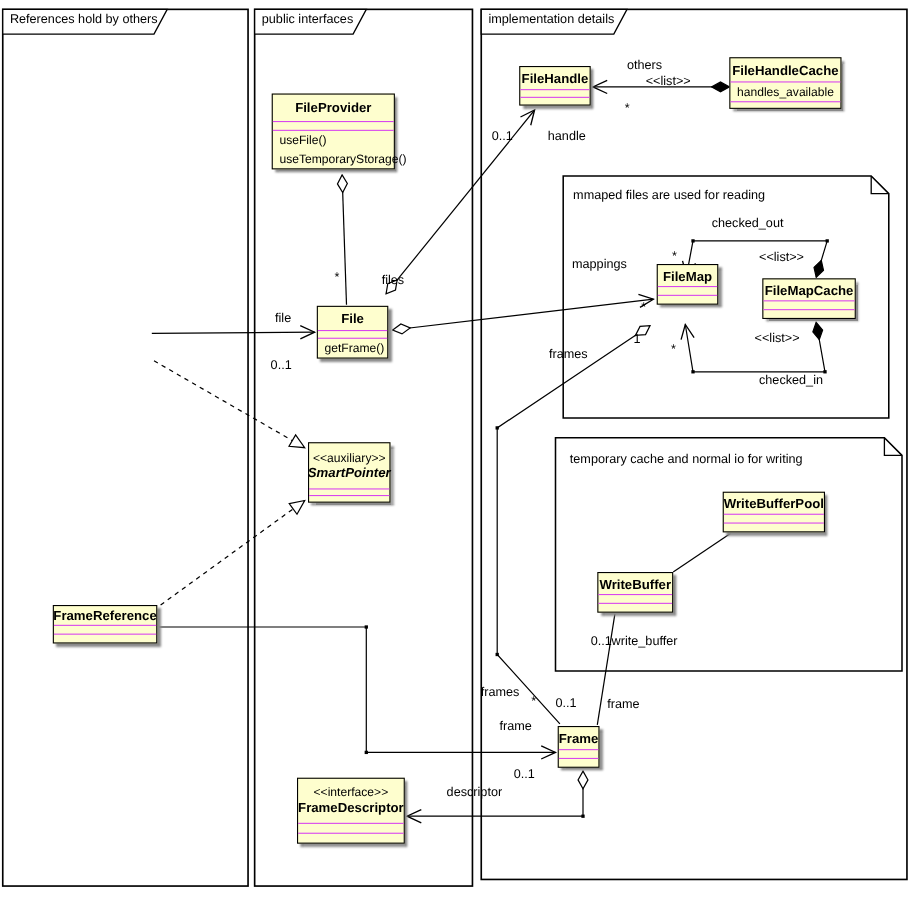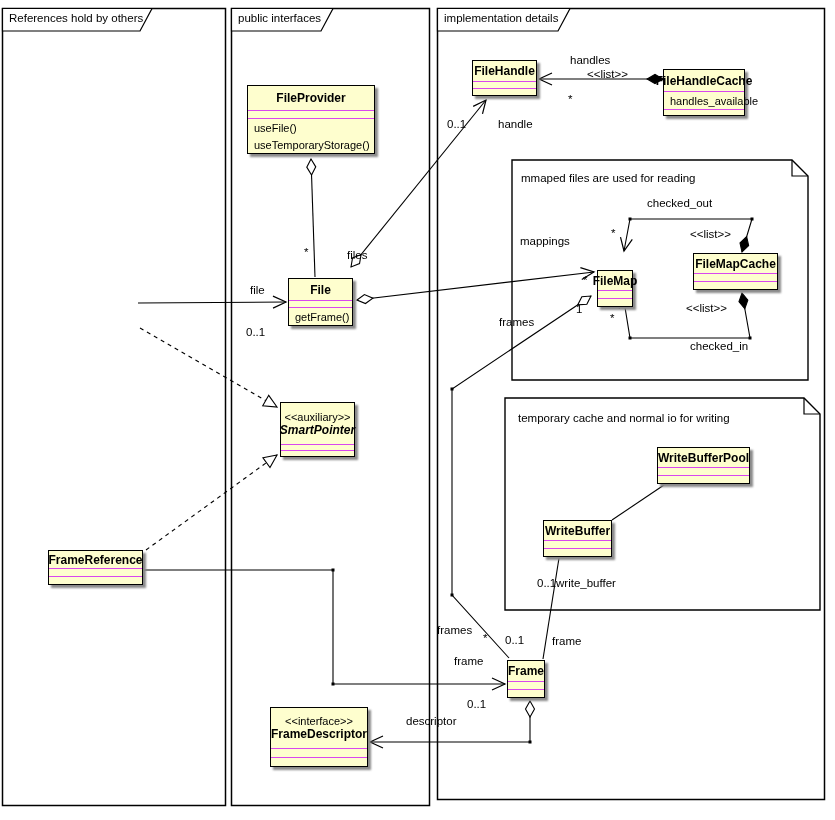--- a/index.html
+++ b/index.html
@@ -89,21 +89,21 @@
     </g>
   </svg>
 
   <span class="tablbl" style="left:9px;top:12px">References hold by others</span>
   <span class="tablbl" style="left:238px;top:12px">public interfaces</span>
   <span class="tablbl" style="left:444px;top:12px">implementation details</span>
 
   <span class="notetxt" style="left:521px;top:172px">mmaped files are used for reading</span>
   <span class="notetxt" style="left:518px;top:412px">temporary cache and normal io for writing</span>
 
-  <div class="cls" style="left:247px;top:85px;width:128px">
+  <div class="cls" style="left:247px;top:85px;width:112px">
     <div class="t" style="height:24px">FileProvider</div>
     <div class="c" style="height:7px"></div>
     <div class="c">
       <div class="mem">useFile()</div>
       <div class="mem">useTemporaryStorage()</div>
     </div>
   </div>
 
   <div class="cls" style="left:288px;top:278px;width:65px">
     <div class="t" style="height:21px">File</div>
@@ -113,29 +113,29 @@
     </div>
   </div>
 
 
   <div class="cls" style="left:472px;top:60px;width:65px">
     <div class="t" style="height:20px">FileHandle</div>
     <div class="c" style="height:6px"></div>
     <div class="c" style="height:6px"></div>
   </div>
 
-  <div class="cls" style="left:663px;top:69px;width:82px">
+  <div class="cls" style="left:663px;top:52px;width:102px">
     <div class="t" style="height:21px">FileHandleCache</div>
     <div class="c">
       <div class="mem">handles_available</div>
     </div>
     <div class="c" style="height:5px"></div>
   </div>
 
-  <div class="cls" style="left:597px;top:270px;width:36px">
+  <div class="cls" style="left:597px;top:240px;width:56px">
     <div class="t" style="height:19px">FileMap</div>
     <div class="c" style="height:7px"></div>
     <div class="c" style="height:7px"></div>
   </div>
 
   <div class="cls" style="left:693px;top:253px;width:85px">
     <div class="t" style="height:19px">FileMapCache</div>
     <div class="c" style="height:7px"></div>
     <div class="c" style="height:7px"></div>
   </div>
@@ -175,21 +175,21 @@
 
   <div class="cls" style="left:270px;top:707px;width:98px">
     <div class="t" style="height:40px">
       <div class="stereo">&lt;&lt;interface&gt;&gt;</div>
       <div class="nm">FrameDescriptor</div>
     </div>
     <div class="c" style="height:8px"></div>
     <div class="c" style="height:8px"></div>
   </div>
 
-  <span class="lbl" style="left:570px;top:54px">handles</span>
+  <span class="lbl" style="left:570px;top:54px">others</span>
   <span class="lbl" style="left:587px;top:68px">&lt;&lt;list&gt;&gt;</span>
   <span class="lbl" style="left:568px;top:93px">*</span>
   <span class="lbl" style="left:447px;top:118px">0..1</span>
   <span class="lbl" style="left:498px;top:118px">handle</span>
   <span class="lbl" style="left:347px;top:249px">files</span>
   <span class="lbl" style="left:304px;top:246px">*</span>
   <span class="lbl" style="left:250px;top:284px">file</span>
   <span class="lbl" style="left:246px;top:326px">0..1</span>
   <span class="lbl" style="left:520px;top:235px">mappings</span>
   <span class="lbl" style="left:583px;top:274px">*</span>

